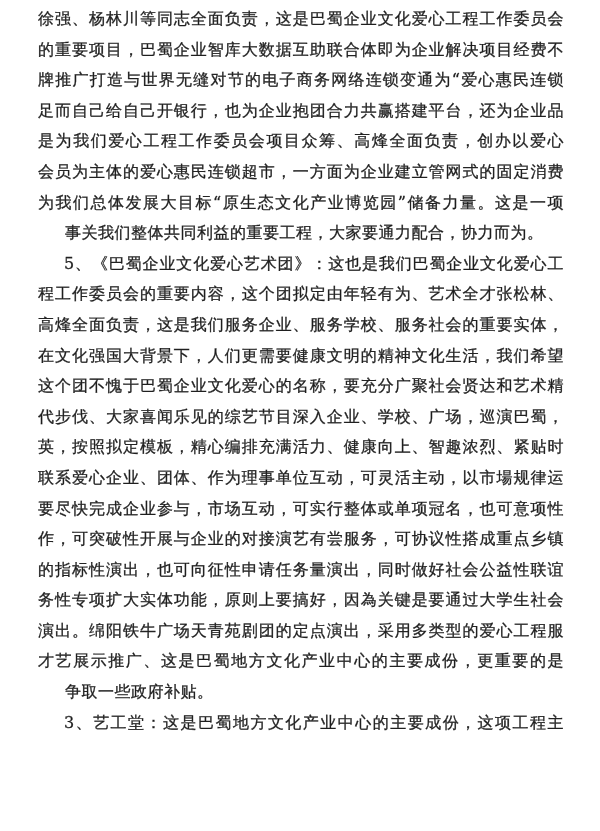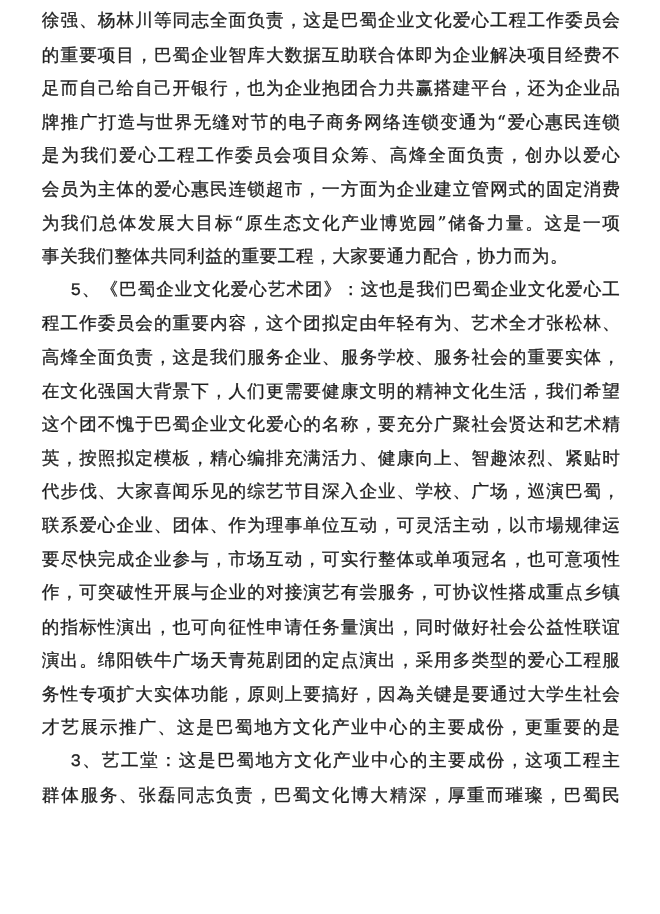--- a/index.html
+++ b/index.html
@@ -25,47 +25,48 @@
     letter-spacing: 0.5px;
     text-align: justify;
     
     text-align-last: justify;
     overflow: hidden;
     -webkit-text-stroke: 0.3px #2a2a2a; 
   }
   .line.short {
     text-align: left;
     text-align-last: left;
+    margin-left: 27px;
   }
   .line.indent {
     text-indent: 26px;
-    font-family: Liberation Mono, monospace;
   }
 </style>
 </head>
 <body>
 
 <div class="page">
   <div class="line">徐强、杨林川等同志全面负责，这是巴蜀企业文化爱心工程工作委员会</div>
   <div class="line">的重要项目，巴蜀企业智库大数据互助联合体即为企业解决项目经费不</div>
+  <div class="line">牌推广打造与世界无缝对节的电子商务网络连锁变通为“爱心惠民连锁</div>
   <div class="line">足而自己给自己开银行，也为企业抱团合力共赢搭建平台，还为企业品</div>
-  <div class="line">牌推广打造与世界无缝对节的电子商务网络连锁变通为“爱心惠民连锁</div>
   <div class="line">是为我们爱心工程工作委员会项目众筹、高烽全面负责，创办以爱心</div>
   <div class="line">会员为主体的爱心惠民连锁超市，一方面为企业建立管网式的固定消费</div>
   <div class="line">为我们总体发展大目标“原生态文化产业博览园”储备力量。这是一项</div>
   <div class="line short">事关我们整体共同利益的重要工程，大家要通力配合，协力而为。</div>
   <div class="line indent">5、《巴蜀企业文化爱心艺术团》：这也是我们巴蜀企业文化爱心工</div>
   <div class="line">程工作委员会的重要内容，这个团拟定由年轻有为、艺术全才张松林、</div>
   <div class="line">高烽全面负责，这是我们服务企业、服务学校、服务社会的重要实体，</div>
   <div class="line">在文化强国大背景下，人们更需要健康文明的精神文化生活，我们希望</div>
   <div class="line">这个团不愧于巴蜀企业文化爱心的名称，要充分广聚社会贤达和艺术精</div>
+  <div class="line">代步伐、大家喜闻乐见的综艺节目深入企业、学校、广场，巡演巴蜀，</div>
   <div class="line">英，按照拟定模板，精心编排充满活力、健康向上、智趣浓烈、紧贴时</div>
-  <div class="line">代步伐、大家喜闻乐见的综艺节目深入企业、学校、广场，巡演巴蜀，</div>
   <div class="line">联系爱心企业、团体、作为理事单位互动，可灵活主动，以市場规律运</div>
   <div class="line">要尽快完成企业参与，市场互动，可实行整体或单项冠名，也可意项性</div>
   <div class="line">作，可突破性开展与企业的对接演艺有尝服务，可协议性搭成重点乡镇</div>
   <div class="line">的指标性演出，也可向征性申请任务量演出，同时做好社会公益性联谊</div>
+  <div class="line">务性专项扩大实体功能，原则上要搞好，因為关键是要通过大学生社会</div>
   <div class="line">演出。绵阳铁牛广场天青苑剧团的定点演出，采用多类型的爱心工程服</div>
-  <div class="line">务性专项扩大实体功能，原则上要搞好，因為关键是要通过大学生社会</div>
   <div class="line">才艺展示推广、这是巴蜀地方文化产业中心的主要成份，更重要的是</div>
+  <div class="line short">争取一些政府补贴。</div>
   <div class="line indent">3、艺工堂：这是巴蜀地方文化产业中心的主要成份，这项工程主</div>
   <div class="line">群体服务、张磊同志负责，巴蜀文化博大精深，厚重而璀璨，巴蜀民</div>
 </div>
 
 </body></html>

